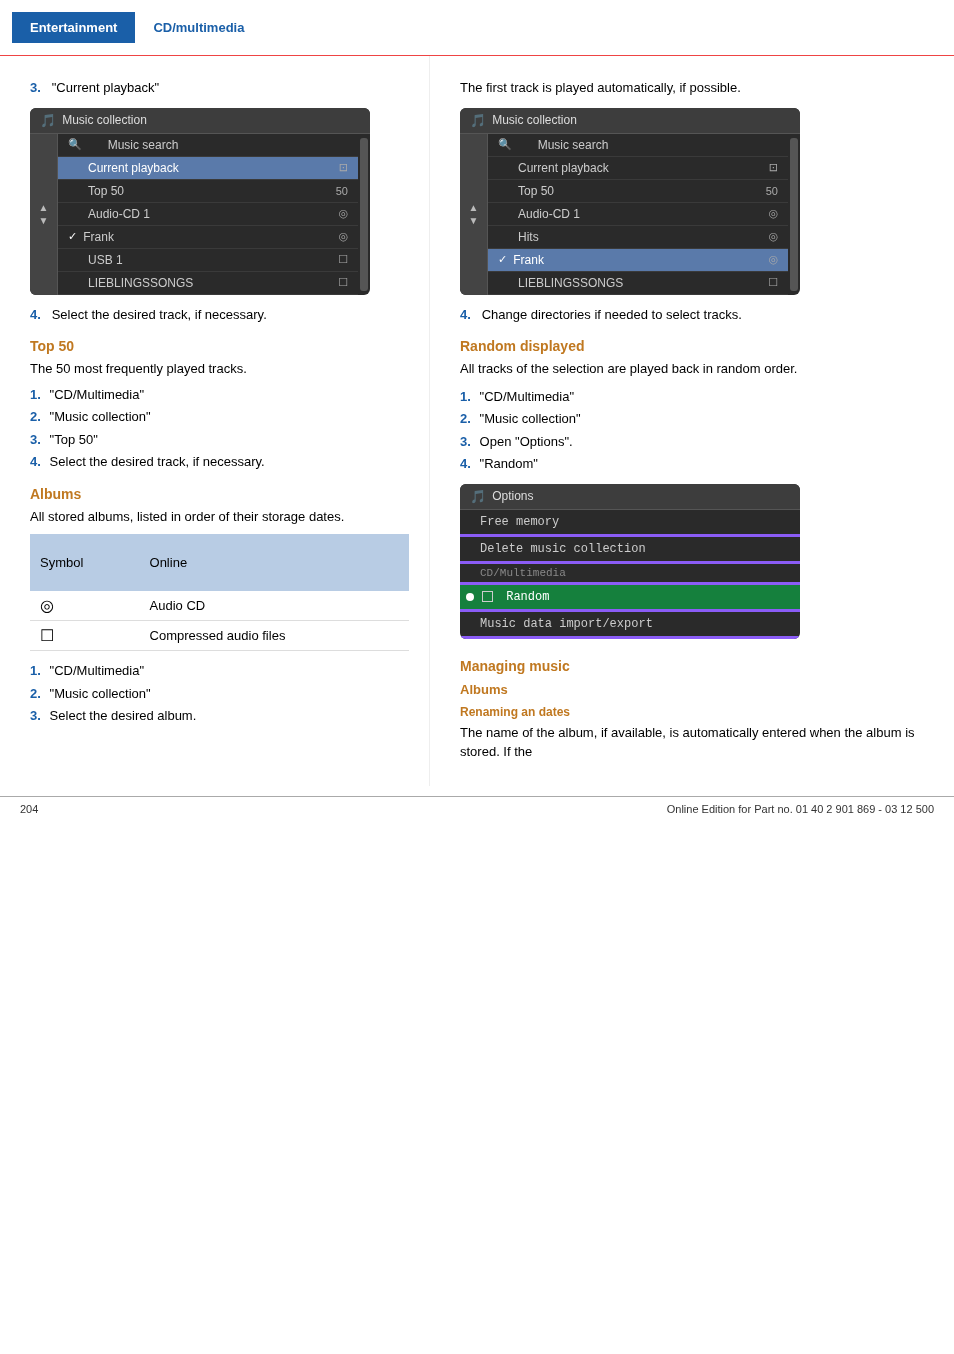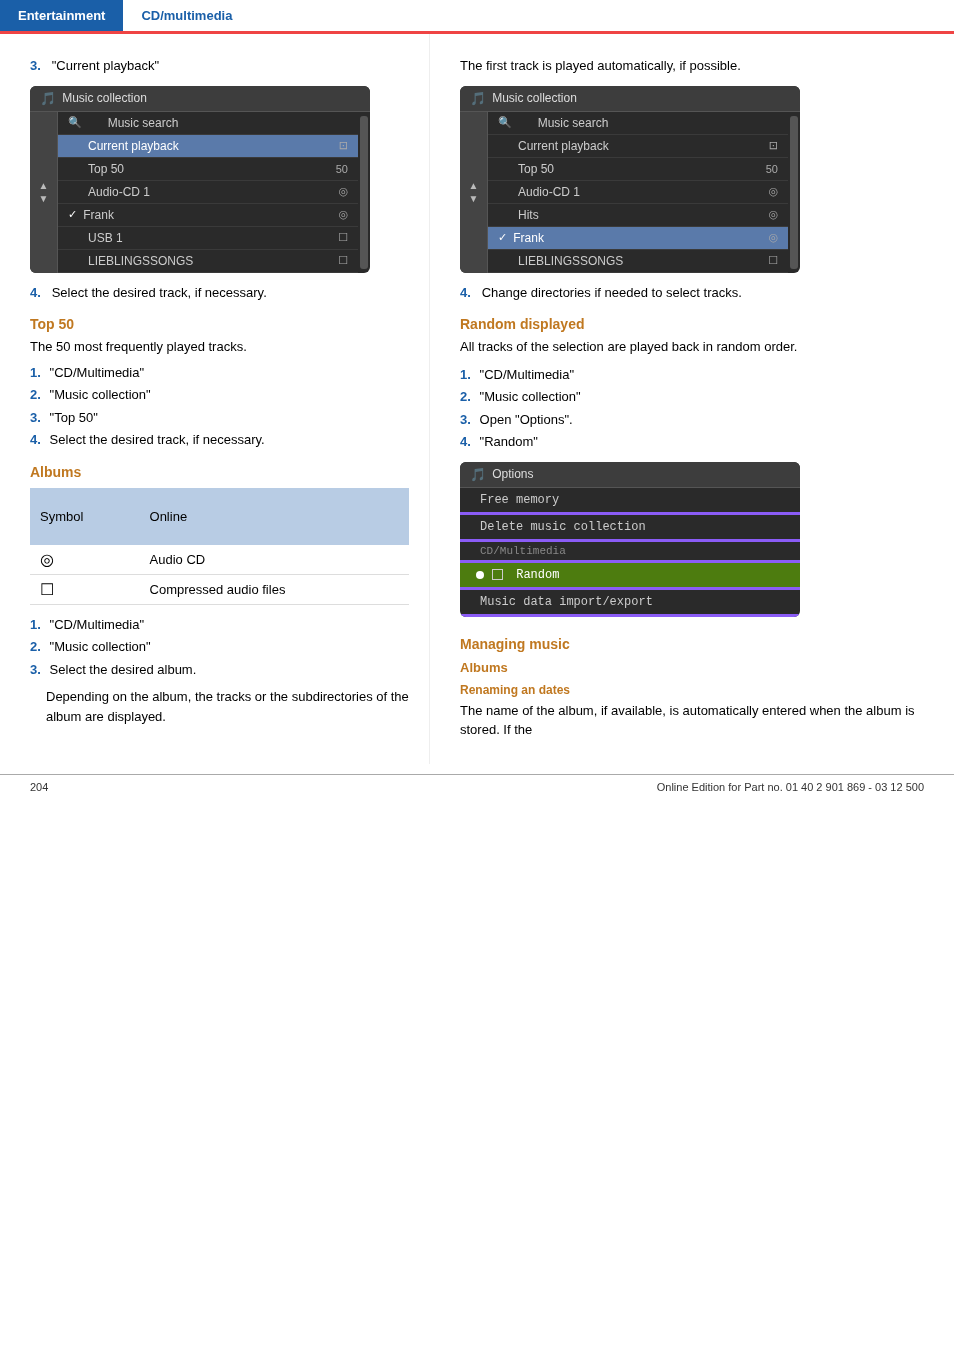--- a/index.html
+++ b/index.html
@@ -9,22 +9,22 @@
       background: #fff;
       color: #000;
       width: 954px;
       min-height: 1354px;
     }
 
     
     .header {
       display: flex;
       align-items: stretch;
-      border-bottom: 3px solid #ef4444;
-      padding: 0;
+      border-bottom: 1px solid #ef4444;
+      padding: 12px;
     }
     .header-tab-active {
       background: #1a5fa8;
       color: #fff;
       padding: 8px 18px;
       font-size: 13px;
       font-weight: bold;
     }
     .header-tab-inactive {
       background: #fff;
@@ -192,21 +192,21 @@
     }
     table.symbol-table td {
       padding: 5px 10px;
       border-bottom: 1px solid #ddd;
       font-size: 13px;
     }
 
     
     .footer {
       border-top: 1px solid #aaa;
-      padding: 6px 30px;
+      padding: 6px 20px;
       display: flex;
       justify-content: space-between;
       font-size: 11px;
       color: #333;
       margin-top: 10px;
     }
 
     .mt4 { margin-top: 4px; }
     .mt8 { margin-top: 8px; }
     .mt12 { margin-top: 19px; }
@@ -231,26 +231,26 @@
       border-bottom: 1px solid #555;
     }
     .options-row {
       padding: 5px 20px;
       border-bottom: 3px solid #8b5cf6;
       color: #ccc;
       font-size: 12px;
       font-family: Liberation Mono, monospace;
     }
     .options-row.highlighted {
-      background: #4d7c0f;
+      background: #15803d;
       color: #fff;
       display: flex;
       align-items: center;
       gap: 6px;
-      padding-left: 16px;
+      padding-left: 6px;
     }
     .options-row.section-label {
       color: #888;
       font-size: 11px;
       padding: 3px 20px;
     }
 
     .checkbox-icon {
       width: 11px;
       height: 11px;
@@ -367,20 +367,21 @@
     <p>The 50 most frequently played tracks.</p>
 
     <ol class="steps" id="top50-steps-list">
         <li><span class="step-num">1.</span>&nbsp;"CD/Multimedia"</li>
         <li><span class="step-num">2.</span>&nbsp;"Music collection"</li>
         <li><span class="step-num">3.</span>&nbsp;"Top 50"</li>
         <li><span class="step-num">4.</span>&nbsp;Select the desired track, if necessary.</li>
       </ol>
 
     <div class="section-heading">Albums</div>
+    <p>All stored albums, listed in order of their storage dates.</p>
 
     <table class="symbol-table">
       <thead>
         <tr>
           <th>Symbol</th>
           <th>Online</th>
         </tr>
       </thead>
       <tbody id="symbol-table-body">
           <tr>
@@ -393,21 +394,20 @@
           </tr>
         </tbody>
     </table>
 
     <ol class="steps" id="albums-steps-list">
         <li><span class="step-num">1.</span>&nbsp;"CD/Multimedia"</li>
         <li><span class="step-num">2.</span>&nbsp;"Music collection"</li>
         <li><span class="step-num">3.</span>&nbsp;Select the desired album.</li>
       </ol>
 
-    <p class="indented">Depending on the album, the tracks or the subdirectories of the album are displayed.</p>
 
   </div>
 
   <div class="col-right">
 
     <p class="mt4">The first track is played automatically, if possible.</p>
 
     <div class="ui-box">
       <div class="ui-box-header">
         <span style="color:#aaa; font-size:13px;">🎵</span>

